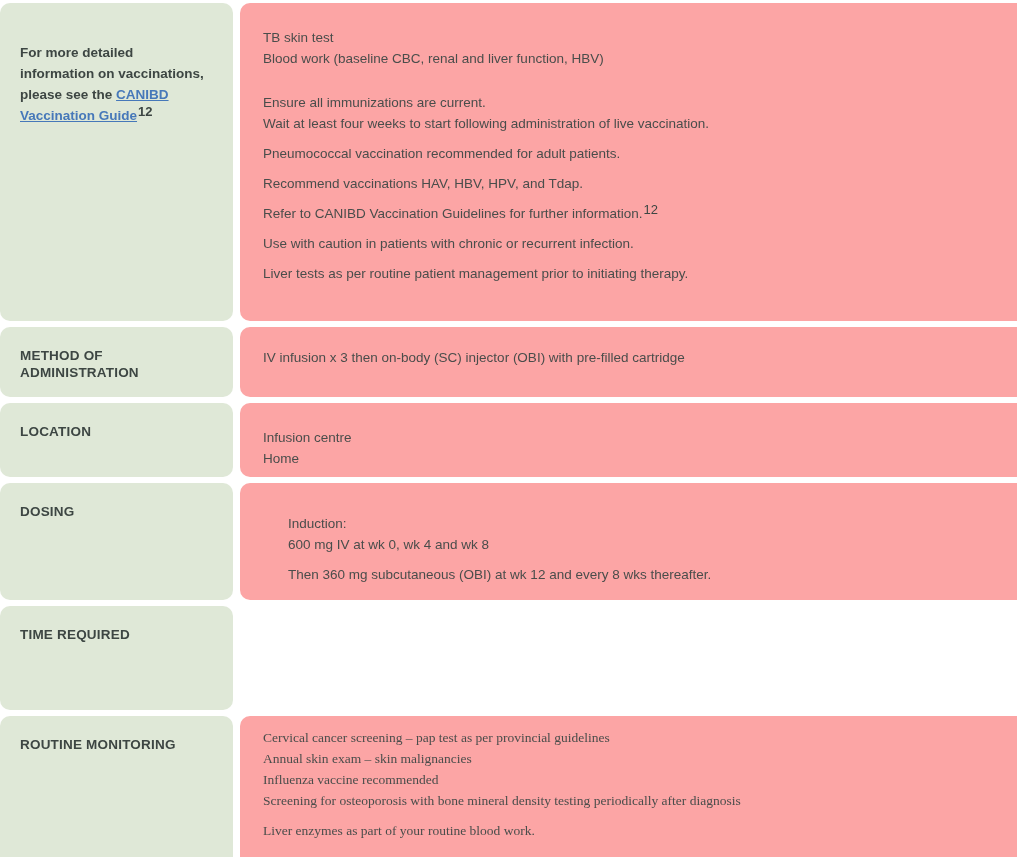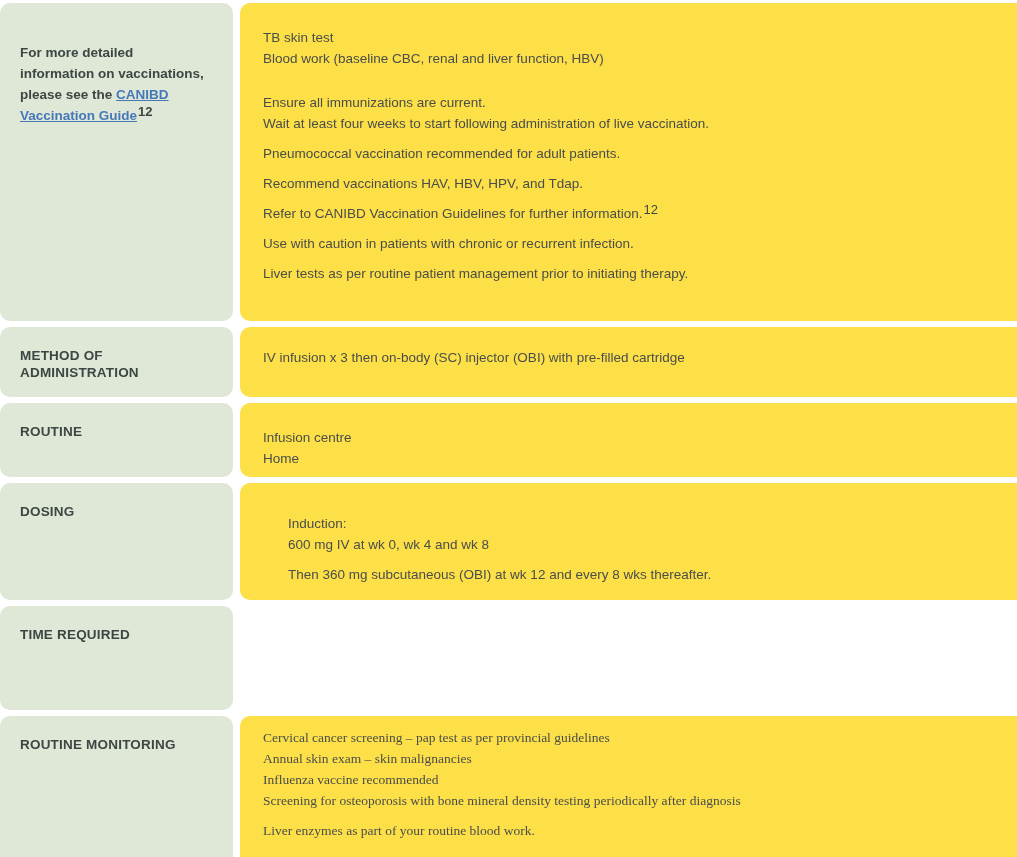--- a/index.html
+++ b/index.html
@@ -21,21 +21,21 @@
     column-gap: 7px;
   }
   .label-cell {
     flex: 0 0 233px;
     background: #dfe8d7;
     border-radius: 10px;
     padding: 20px 18px 0 20px;
   }
   .content-cell {
     flex: 1 1 auto;
-    background: #fde047;
+    background: #fca5a5;
     border-radius: 10px 0 0 10px;
     padding: 24px 24px 0 23px;
   }
   .row-heading {
     font-size: 13.5px;
     font-weight: bold;
     line-height: 17px;
     color: #3d4643;
     letter-spacing: 0.2px;
   }
@@ -105,21 +105,21 @@
     <div class="label-cell">
       <div class="row-heading">METHOD OF ADMINISTRATION</div>
     </div>
     <div class="content-cell">
       <p><span>IV infusion x 3 then on-body (SC) injector (OBI) with pre-filled cartridge</span></p>
     </div>
   </div>
 
   <div class="row row-3">
     <div class="label-cell">
-      <div class="row-heading">ROUTINE</div>
+      <div class="row-heading">LOCATION</div>
     </div>
     <div class="content-cell">
       <p><span>Infusion centre</span><br><span>Home</span></p>
     </div>
   </div>
 
   <div class="row row-4">
     <div class="label-cell">
       <div class="row-heading">DOSING</div>
     </div>

